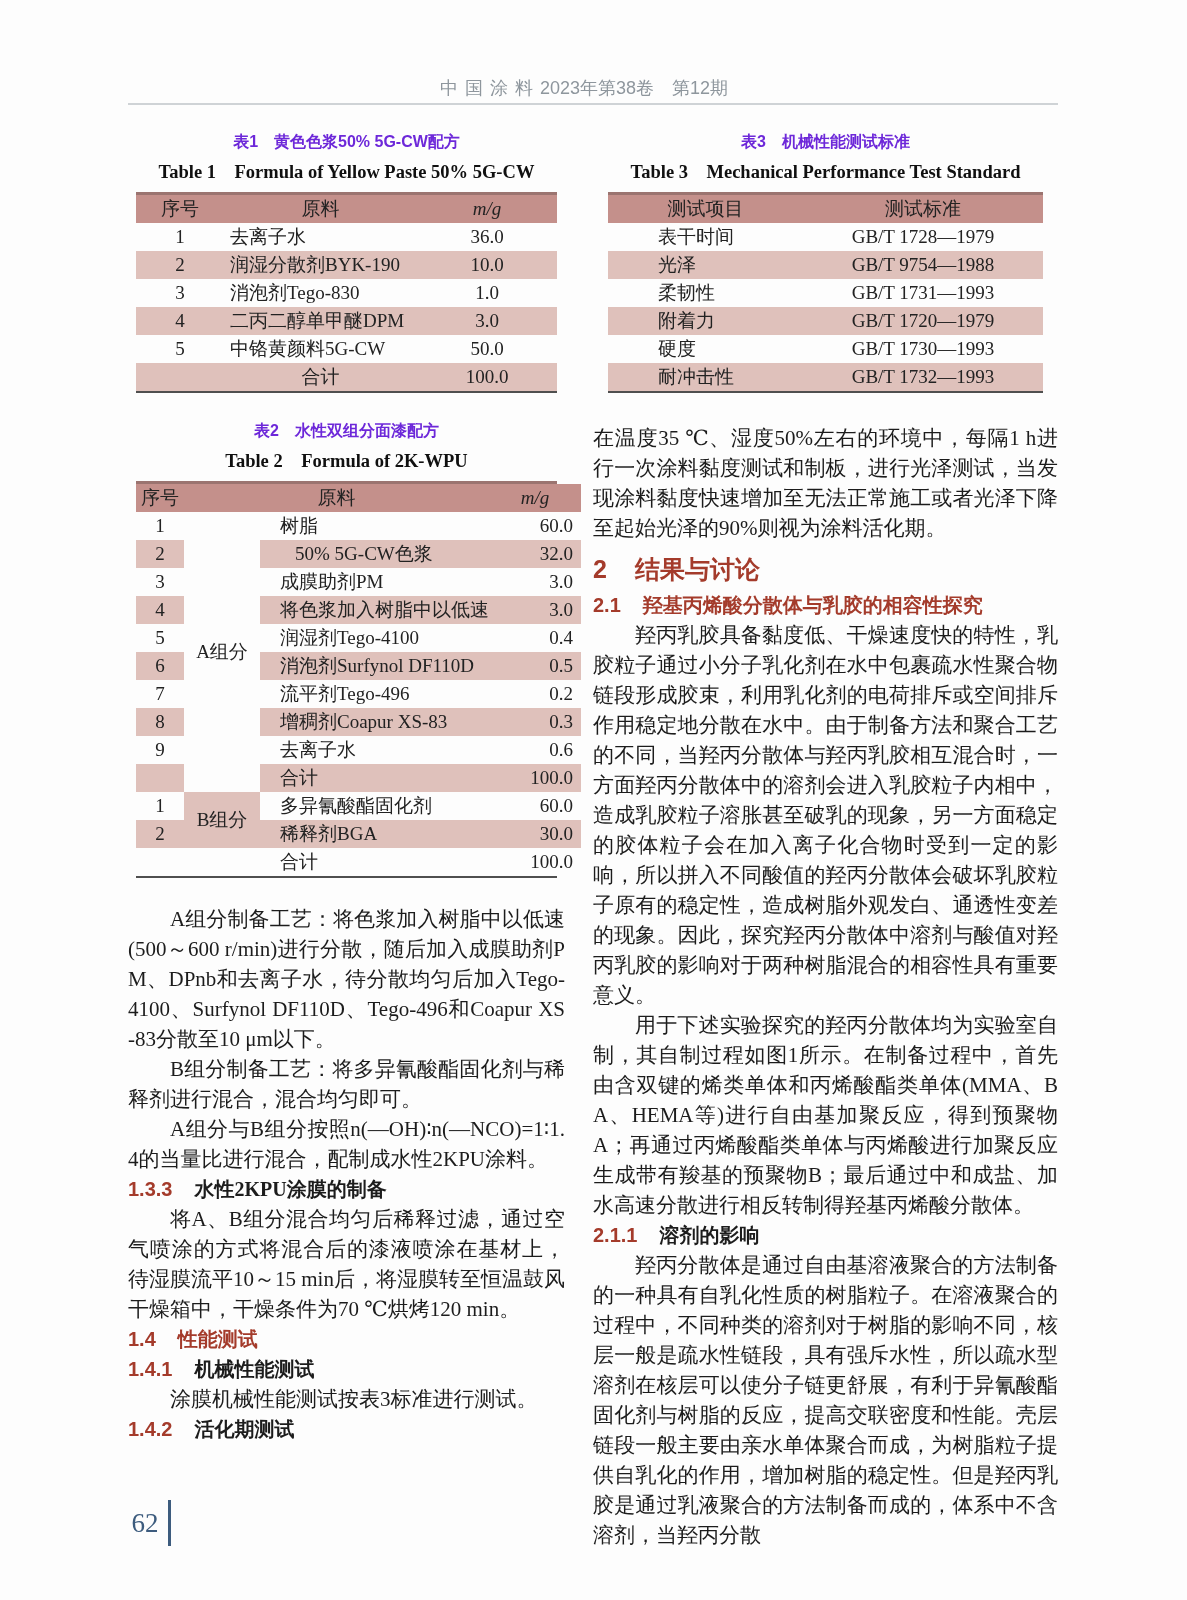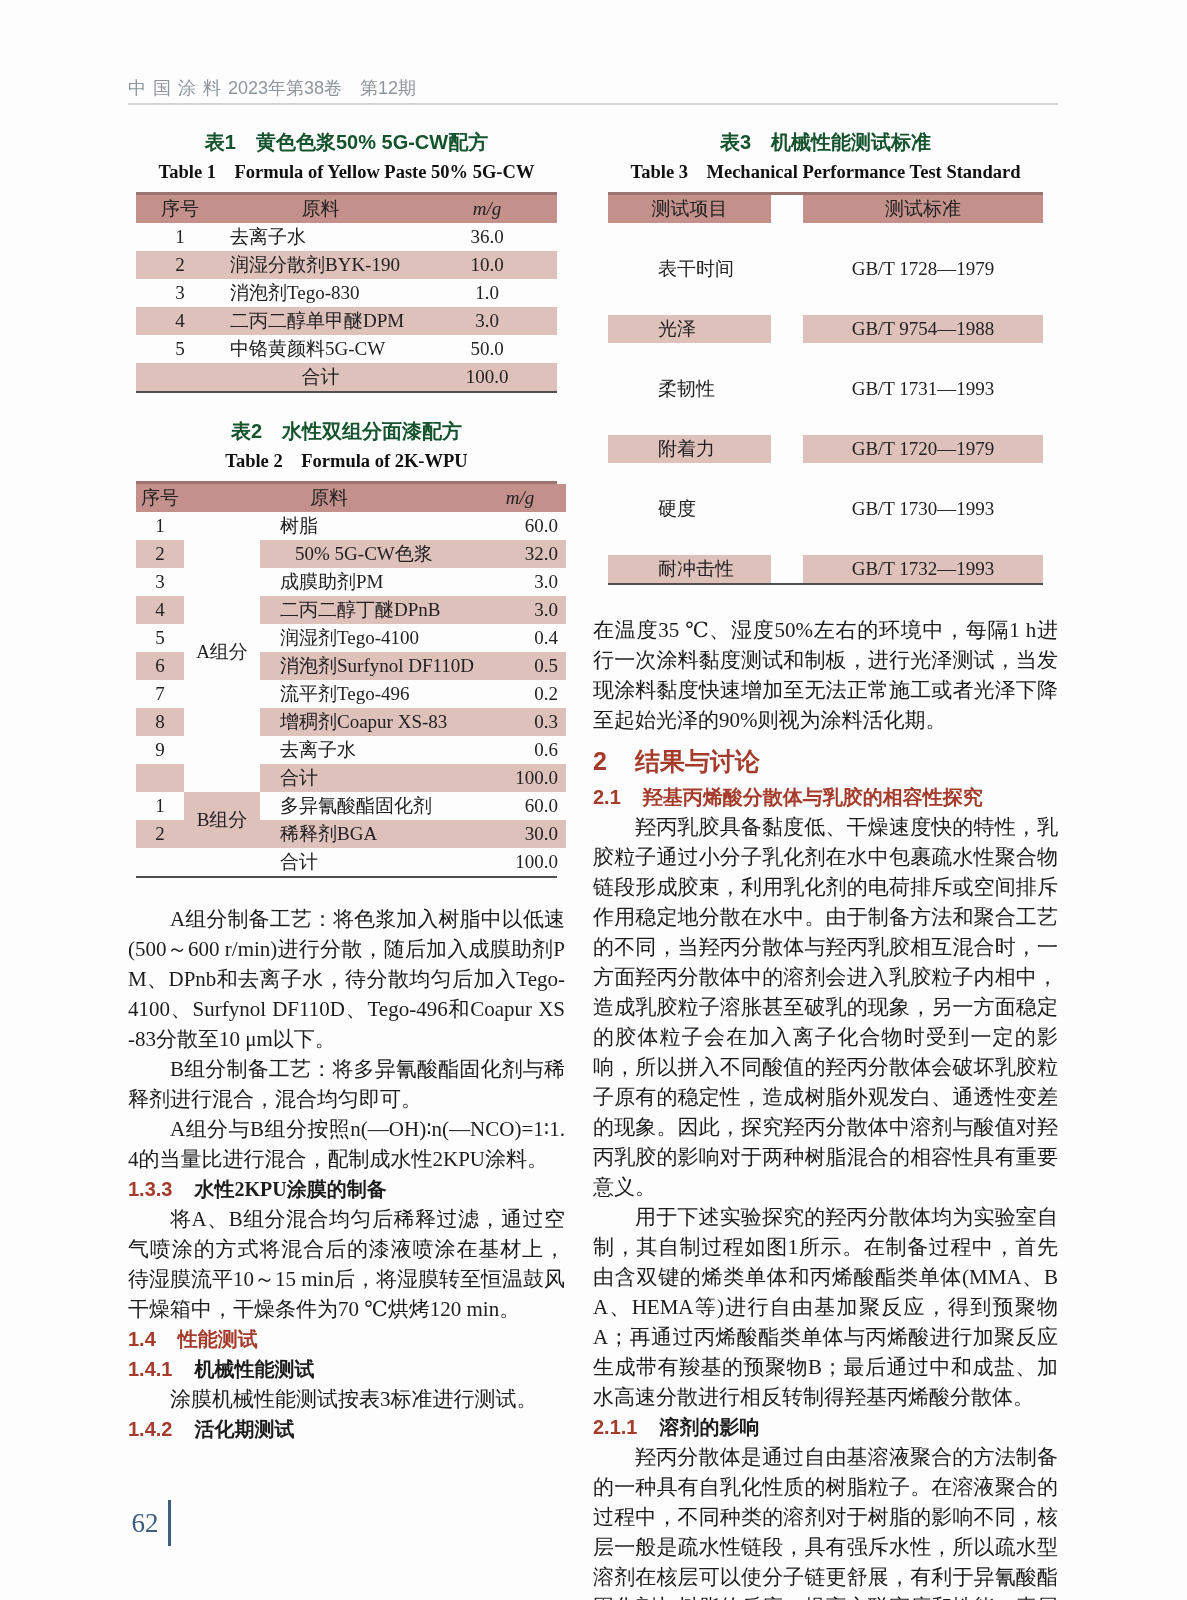--- a/index.html
+++ b/index.html
@@ -5,52 +5,52 @@
   html,body { margin:0; padding:0; background:#e9e9e9; }
   .page {
     position:relative; width:1187px; height:1600px; margin:0 auto;
     background:#fdfdfd; overflow:hidden;
     font-family:"Liberation Serif","DejaVu Serif",serif; color:#1c1c1c;
   }
 
   
   .pg-header {
     position:absolute; left:128px; right:147px; top:76px;
-    display:flex; justify-content:flex-start; align-items:flex-end;
+    display:flex; justify-content:center; align-items:flex-end;
     font-family:"Liberation Sans","DejaVu Sans",sans-serif;
     font-size:18px; color:#8e969d;
   }
   .journal-name { letter-spacing:7px; }
   .header-rule { position:absolute; left:128px; right:129px; top:103px; height:2px; background:#cfd3d6; }
 
   
   .col-left  { position:absolute; left:128px; top:130px; width:437px; }
   .col-right { position:absolute; left:593px; top:130px; width:465px; }
 
   
   .tbl-title-cn {
-    margin:0 0 7px; text-align:center; font-size:20px; font-weight:bold;
-    font-family:"Liberation Sans","DejaVu Sans",sans-serif; color:#14532d;
+    margin:0 0 7px; text-align:center; font-size:16px; font-weight:bold;
+    font-family:"Liberation Sans","DejaVu Sans",sans-serif; color:#6d28d9;
     line-height:24px;
   }
   .tbl-title-en {
     margin:0 0 9px; text-align:center; font-size:18.5px; font-weight:bold;
     line-height:22px; color:#101010;
   }
 
   
   .dtable {
     display:grid; margin:0 8px;
     border-top:3px solid #9b7470; border-bottom:2px solid #4f4f4f;
     font-size:19px; color:#222;
   }
   .dtable .cell { height:28px; line-height:28px; white-space:nowrap; }
   .t1 { grid-template-columns:88px 1fr 140px; grid-auto-rows:28px; }
   .t2 { grid-template-columns:48px 76px 1fr 92px; grid-template-rows:repeat(14,28px); }
-  .t3 { margin:0 15px 0 15px; grid-template-columns:1fr 240px; grid-auto-rows:28px;gap:32px; }
+  .t3 { margin:0 15px 0 15px; grid-template-columns:1fr 240px; grid-auto-rows:28px; }
   .hdr { background:#c4908b; }
   .alt { background:#dfc1bb; }
   .tc  { text-align:center; }
   .tr  { text-align:right; padding-right:8px; }
   .pl1 { padding-left:6px; }
   .pl2 { padding-left:20px; }
   .pl3 { padding-left:50px; }
   .mg  { font-style:italic; }
   .comp { display:flex; align-items:center; justify-content:center; }
 
@@ -146,21 +146,21 @@
           <span class="cell tc" style="grid-area: 2 / 1;">1</span>
           <span class="cell pl2" style="grid-area: 2 / 3;">树脂</span>
           <span class="cell tr" style="grid-area: 2 / 4;">60.0</span>
           <span class="cell tc alt" style="grid-area: 3 / 1;">2</span>
           <span class="cell pl2 alt" style="grid-area: 3 / 3; padding-left: 35px;">50% 5G-CW色浆</span>
           <span class="cell tr alt" style="grid-area: 3 / 4;">32.0</span>
           <span class="cell tc" style="grid-area: 4 / 1;">3</span>
           <span class="cell pl2" style="grid-area: 4 / 3;">成膜助剂PM</span>
           <span class="cell tr" style="grid-area: 4 / 4;">3.0</span>
           <span class="cell tc alt" style="grid-area: 5 / 1;">4</span>
-          <span class="cell pl2 alt" style="grid-area: 5 / 3;">二丙二醇丁醚DPnB</span>
+          <span class="cell pl2 alt" style="grid-area: 5 / 3;">将色浆加入树脂中以低速</span>
           <span class="cell tr alt" style="grid-area: 5 / 4;">3.0</span>
           <span class="cell tc" style="grid-area: 6 / 1;">5</span>
           <span class="cell pl2" style="grid-area: 6 / 3;">润湿剂Tego-4100</span>
           <span class="cell tr" style="grid-area: 6 / 4;">0.4</span>
           <span class="cell tc alt" style="grid-area: 7 / 1;">6</span>
           <span class="cell pl2 alt" style="grid-area: 7 / 3;">消泡剂Surfynol DF110D</span>
           <span class="cell tr alt" style="grid-area: 7 / 4;">0.5</span>
           <span class="cell tc" style="grid-area: 8 / 1;">7</span>
           <span class="cell pl2" style="grid-area: 8 / 3;">流平剂Tego-496</span>
           <span class="cell tr" style="grid-area: 8 / 4;">0.2</span>

